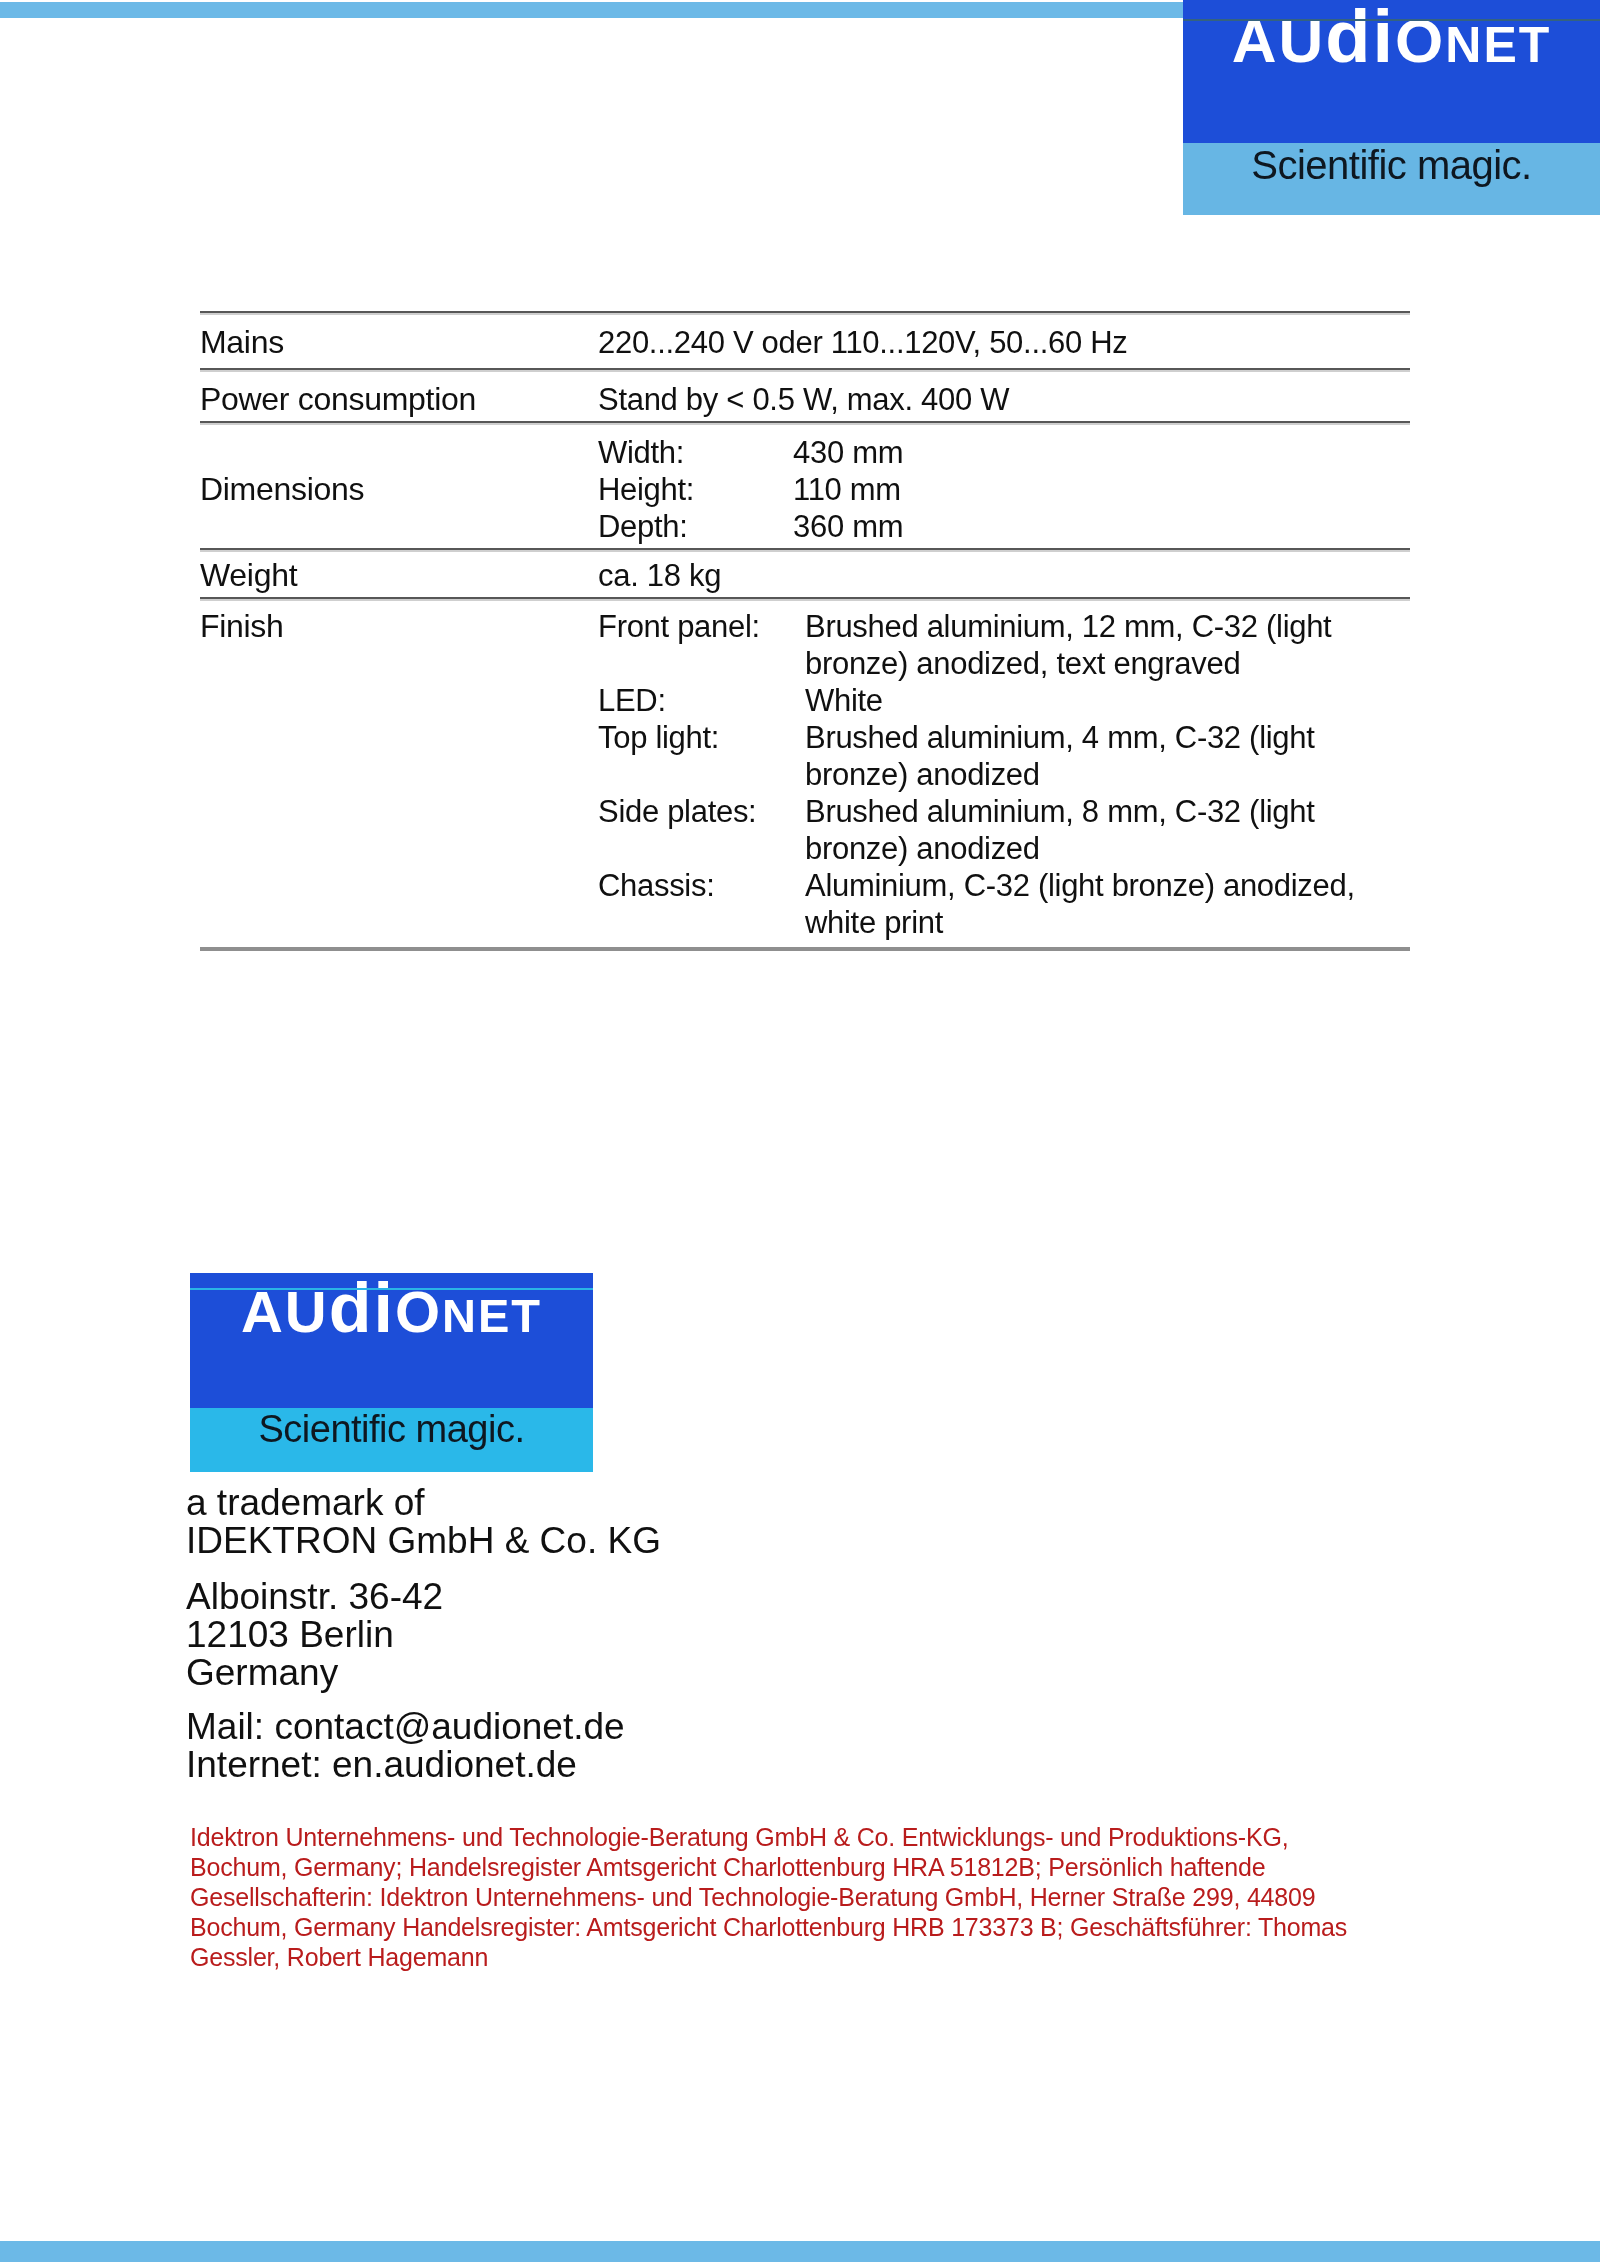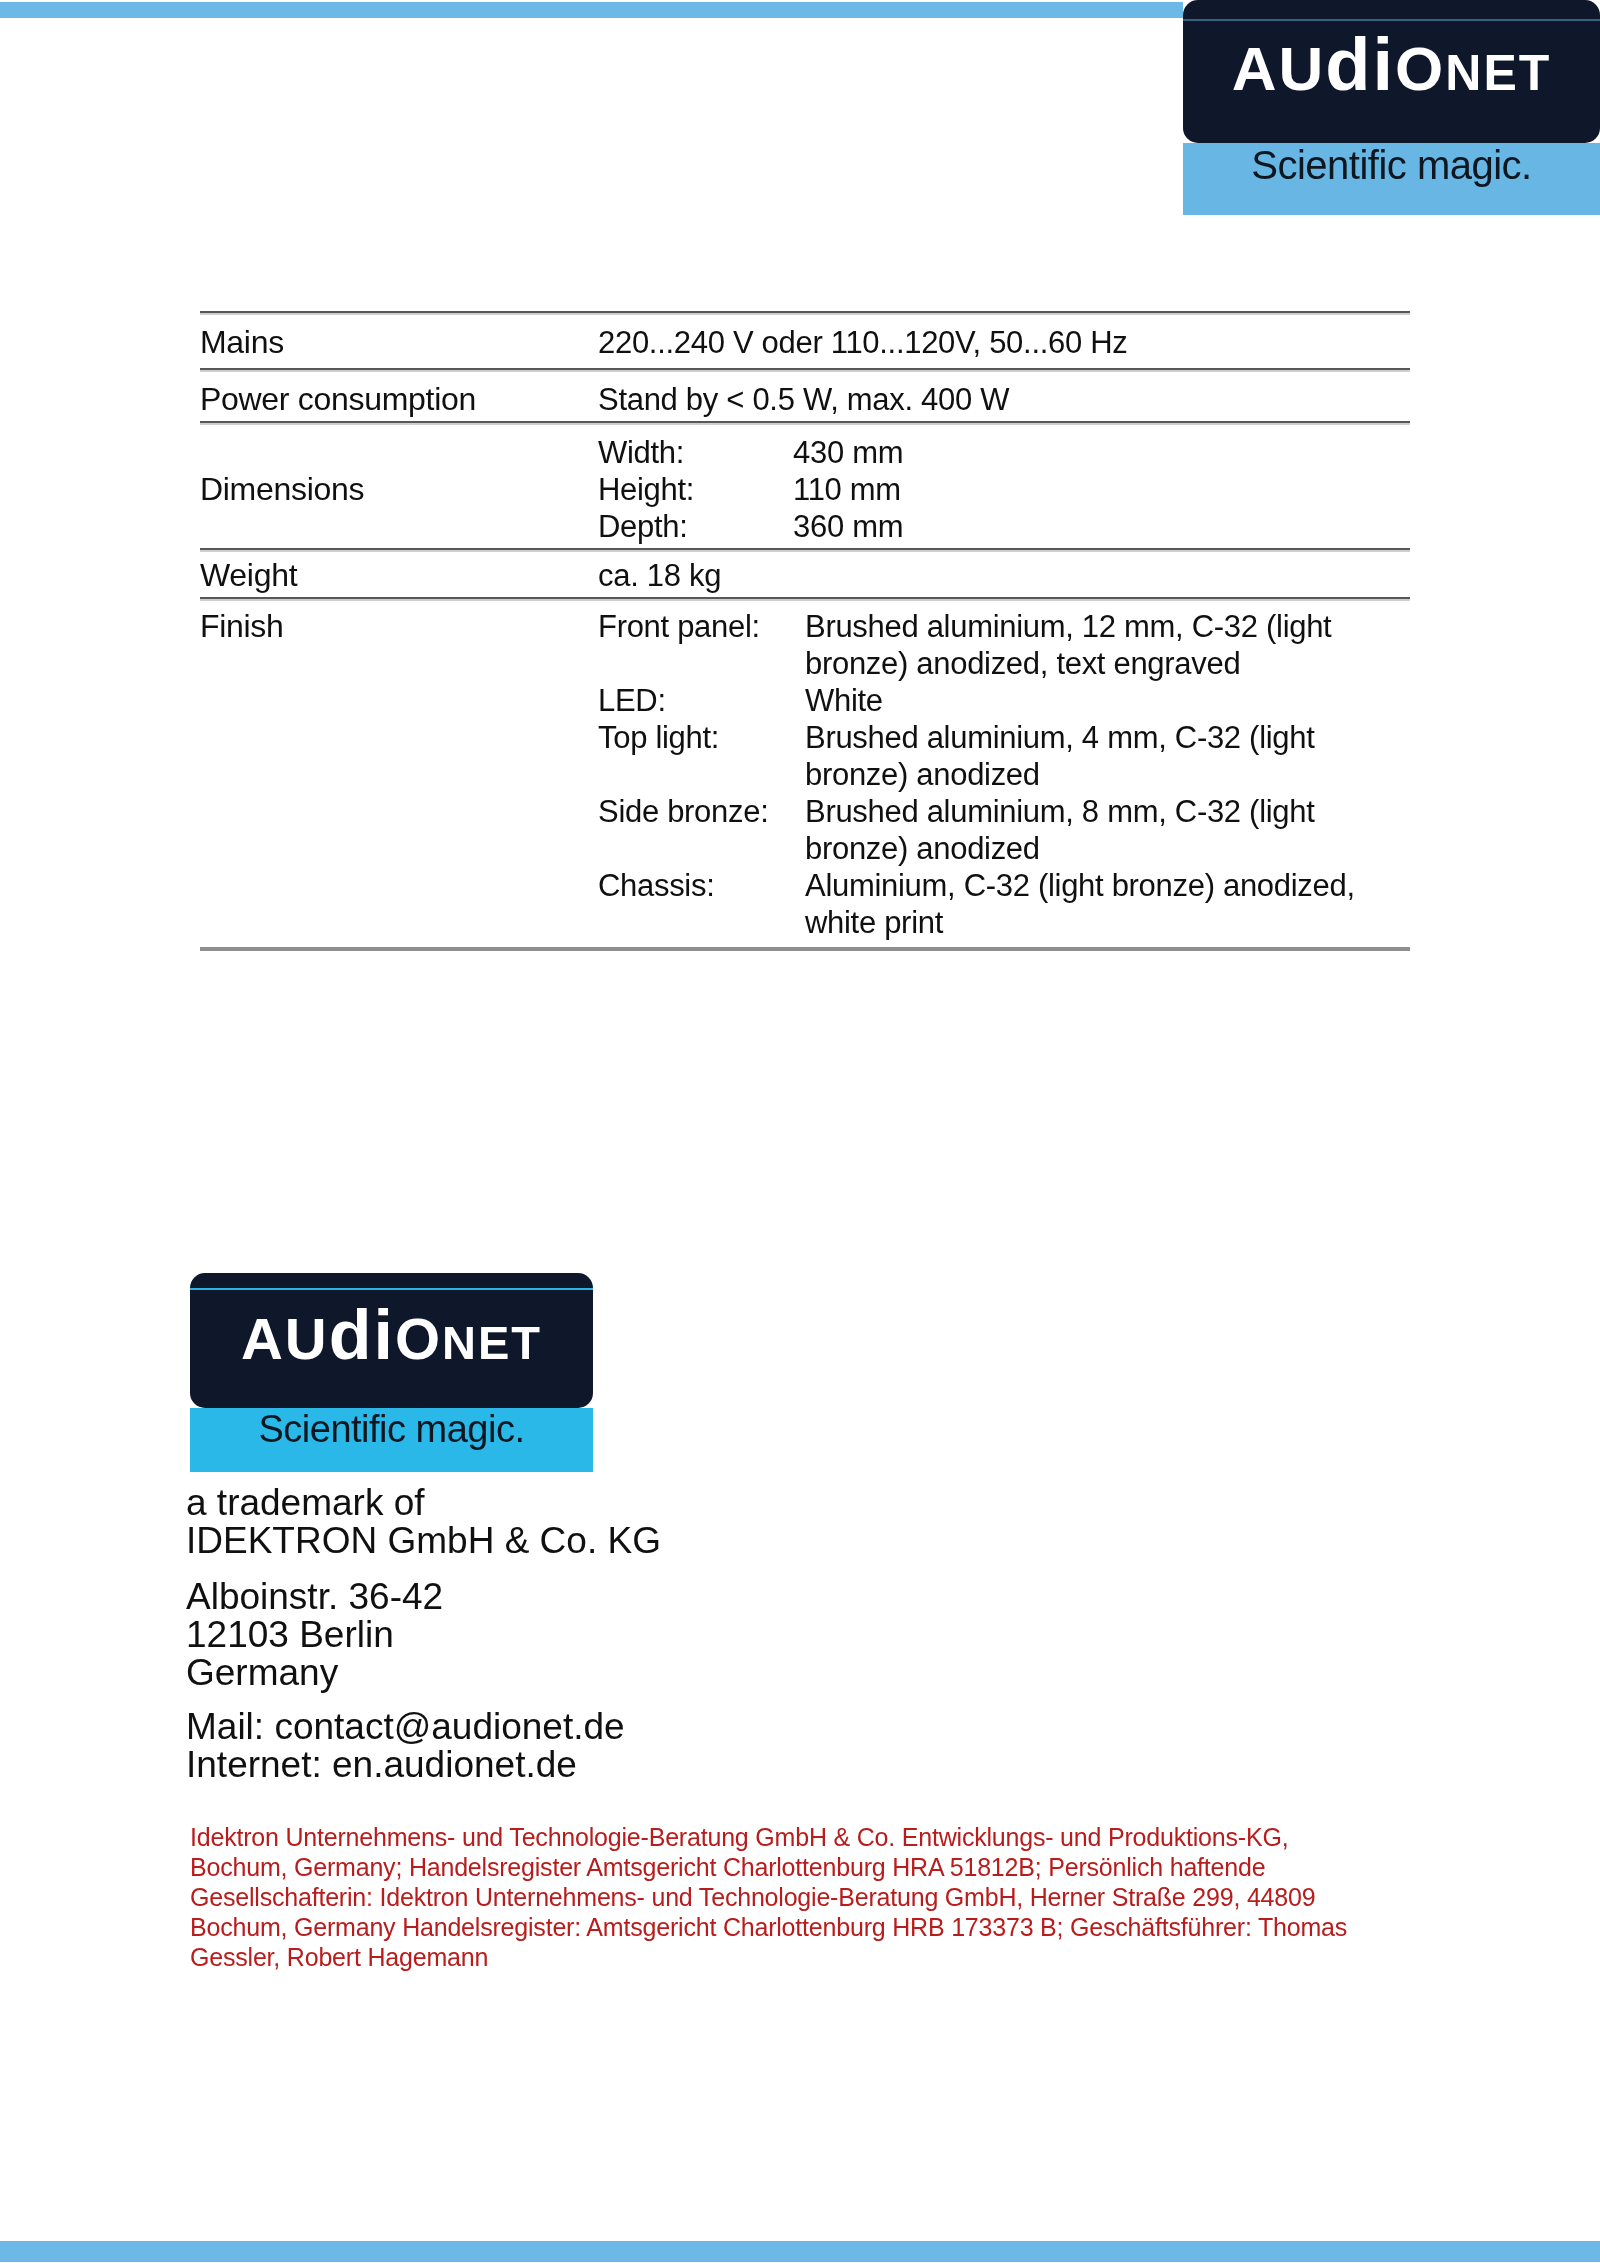--- a/index.html
+++ b/index.html
@@ -7,21 +7,21 @@
     position:relative; width:1600px; height:2264px; background:#ffffff;
     font-family:"Liberation Sans", sans-serif; color:#101010; overflow:hidden;
   }
 
   
   .topbar    { position:absolute; left:0; top:2px;    width:1183px; height:16px; background:#6cb9e7; }
   .bottombar { position:absolute; left:0; top:2241px; width:1600px; height:21px; background:#6cb9e7; }
 
   
   .logo { position:absolute; }
-  .logo .black { position:relative; background:#0f172a; display:flex; align-items:center; justify-content:center;border-radius:15px; }
+  .logo .black { position:relative; background:#1d4ed8; display:flex; align-items:flex-start; justify-content:center; }
   .logo .accentline { position:absolute; left:0; right:0; height:2px; }
   .logo .blue { display:flex; align-items:flex-start; justify-content:center; }
   .brandword { color:#ffffff; font-weight:bold; line-height:1; white-space:nowrap; display:flex; align-items:baseline; letter-spacing:2px; }
   .tagline { color:#0e1720; letter-spacing:-0.5px; white-space:nowrap; }
 
   .logo-tr { left:1183px; top:0; width:417px; height:215px; }
   .logo-tr .black { height:143px; }
   .logo-tr .accentline { top:19px; background:#35627f; }
   .logo-tr .brandword { margin-bottom:13px; }
   .logo-tr .au,.logo-tr .o { font-size:62px; }
@@ -141,21 +141,21 @@
           </div>
         </div>
         <div class="kv kv-finish">
           <div class="k">Top light:</div>
           <div class="v">
             <div class="vline">Brushed aluminium, 4 mm, C-32 (light</div>
             <div class="vline">bronze) anodized</div>
           </div>
         </div>
         <div class="kv kv-finish">
-          <div class="k">Side bronze:</div>
+          <div class="k">Side plates:</div>
           <div class="v">
             <div class="vline">Brushed aluminium, 8 mm, C-32 (light</div>
             <div class="vline">bronze) anodized</div>
           </div>
         </div>
         <div class="kv kv-finish">
           <div class="k">Chassis:</div>
           <div class="v">
             <div class="vline">Aluminium, C-32 (light bronze) anodized,</div>
             <div class="vline">white print</div>

